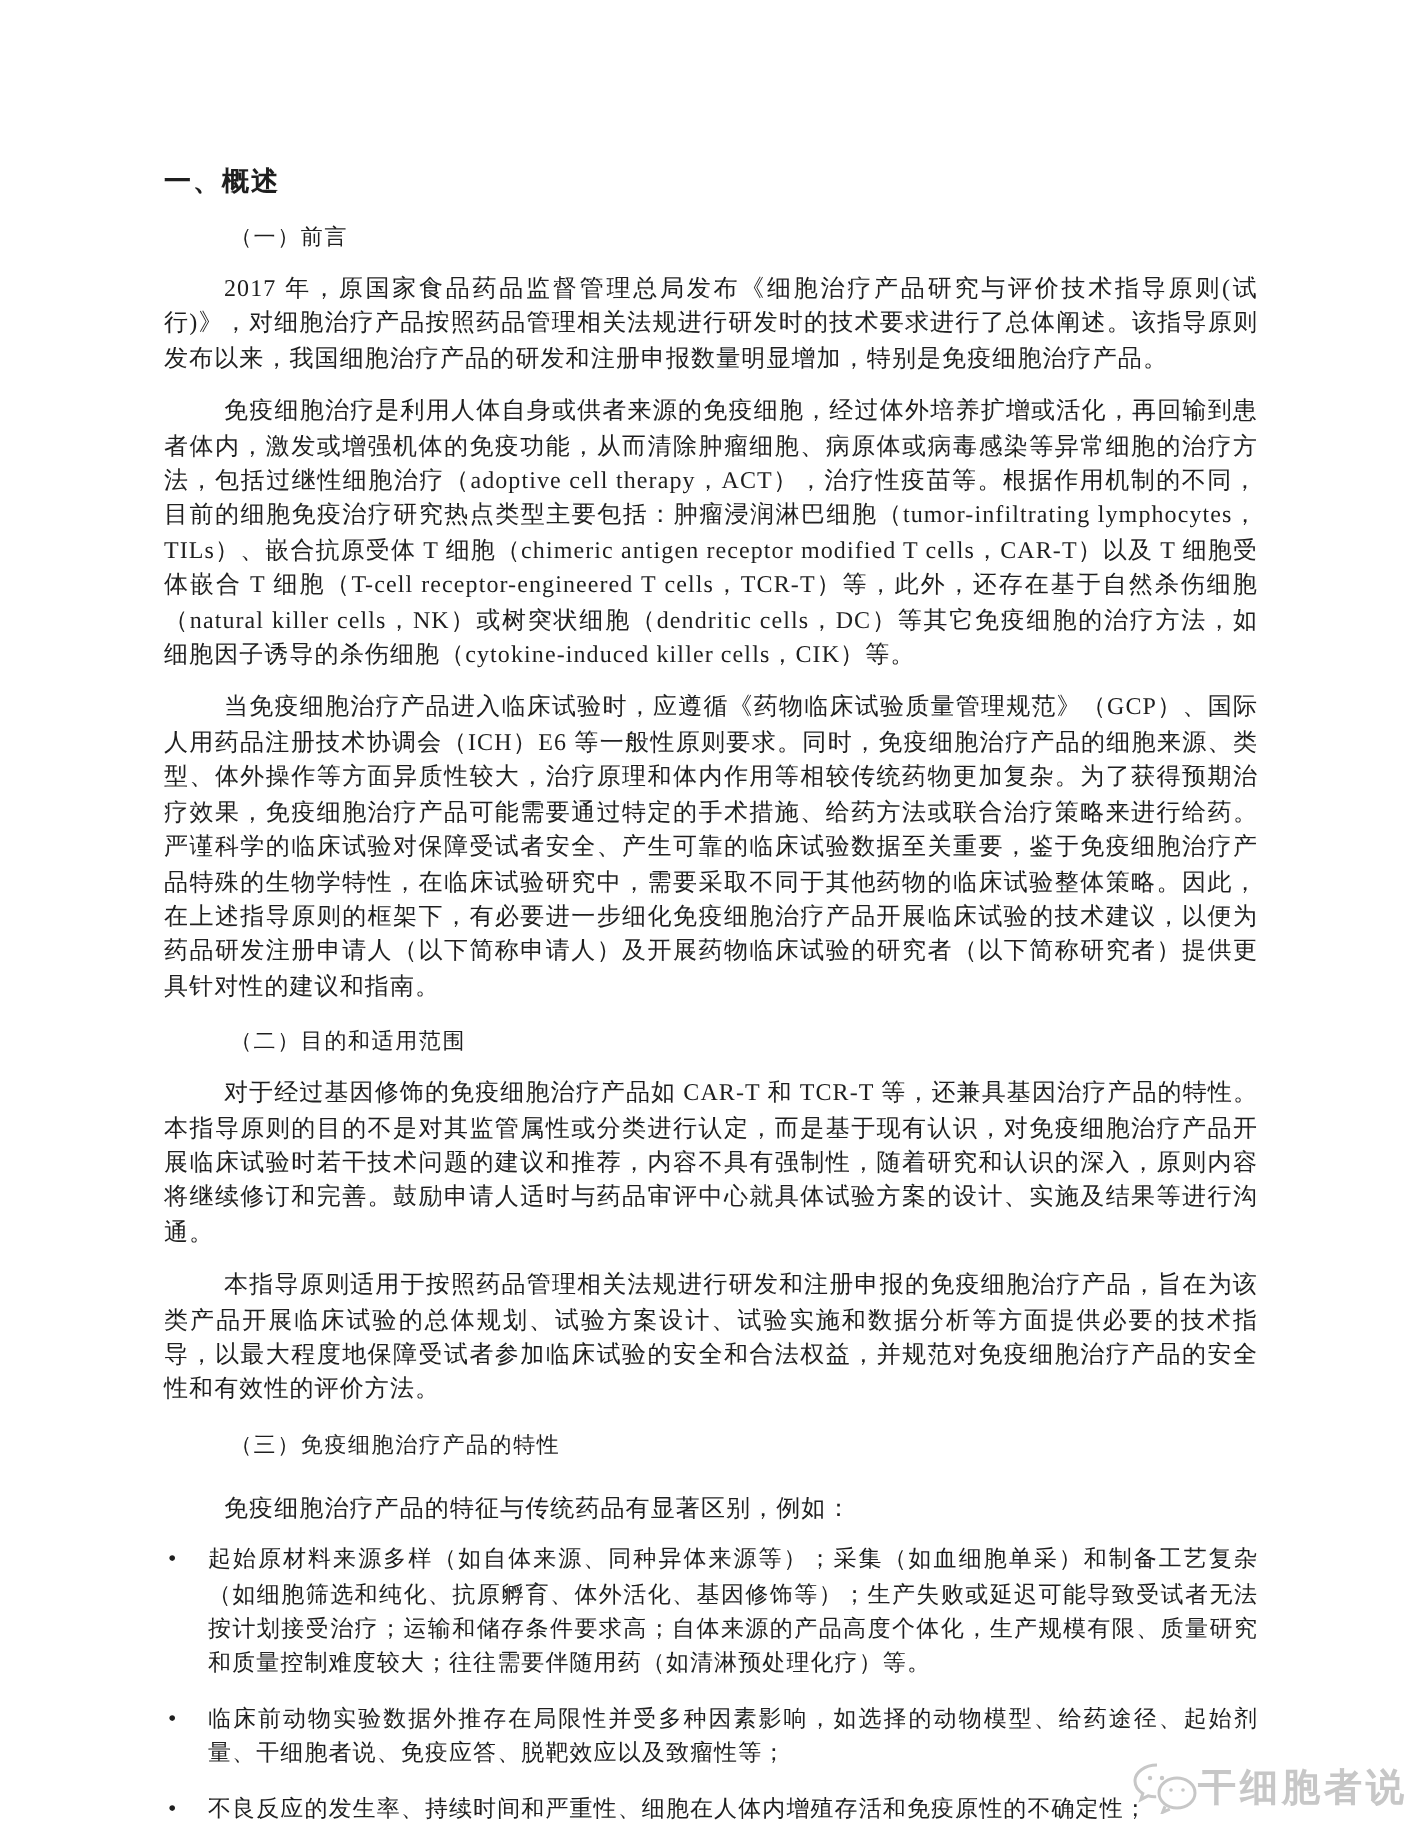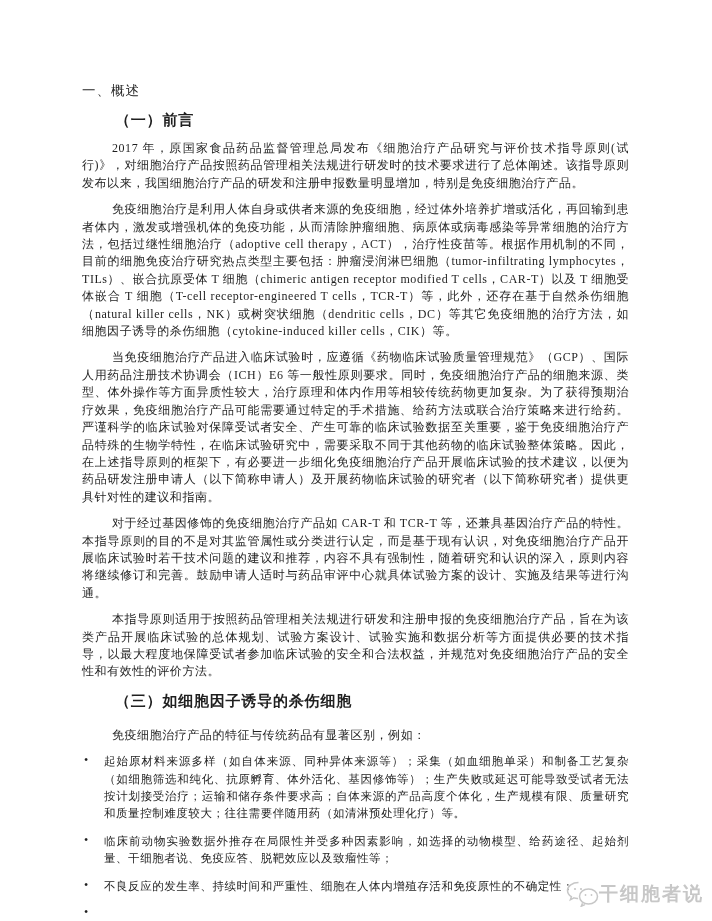--- a/index.html
+++ b/index.html
@@ -21,27 +21,27 @@
     overflow: hidden;
   }
   .content {
     position: absolute;
     left: 82px;
     top: 82px;
     width: 547px;
   }
   .h1 {
     font-size: 13.5px;
-    font-weight: normal;
+    font-weight: bold;
     letter-spacing: 1px;
     margin: 0 0 11px 0;
   }
   .h2 {
-    font-size: 15px;
-    font-weight: bold;
+    font-size: 11px;
+    font-weight: normal;
     letter-spacing: 0.8px;
     padding-left: 33px;
     margin: 11px 0 10px 0;
   }
   .para {
     font-size: 12px;
     line-height: 17.4px;
     letter-spacing: 0.55px;
     text-align: justify;
     text-indent: 30px;
@@ -97,24 +97,25 @@
 <div class="page">
   <div class="content">
 
     <div class="h1">一、概述</div>
 
     <div class="h2">（一）前言</div>
     <p class="para">2017 年，原国家食品药品监督管理总局发布《细胞治疗产品研究与评价技术指导原则(试行)》，对细胞治疗产品按照药品管理相关法规进行研发时的技术要求进行了总体阐述。该指导原则发布以来，我国细胞治疗产品的研发和注册申报数量明显增加，特别是免疫细胞治疗产品。</p>
     <p class="para">免疫细胞治疗是利用人体自身或供者来源的免疫细胞，经过体外培养扩增或活化，再回输到患者体内，激发或增强机体的免疫功能，从而清除肿瘤细胞、病原体或病毒感染等异常细胞的治疗方法，包括过继性细胞治疗（adoptive cell therapy，ACT），治疗性疫苗等。根据作用机制的不同，目前的细胞免疫治疗研究热点类型主要包括：肿瘤浸润淋巴细胞（tumor-infiltrating lymphocytes，TILs）、嵌合抗原受体 T 细胞（chimeric antigen receptor modified T cells，CAR-T）以及 T 细胞受体嵌合 T 细胞（T-cell receptor-engineered T cells，TCR-T）等，此外，还存在基于自然杀伤细胞（natural killer cells，NK）或树突状细胞（dendritic cells，DC）等其它免疫细胞的治疗方法，如细胞因子诱导的杀伤细胞（cytokine-induced killer cells，CIK）等。</p>
     <p class="para">当免疫细胞治疗产品进入临床试验时，应遵循《药物临床试验质量管理规范》（GCP）、国际人用药品注册技术协调会（ICH）E6 等一般性原则要求。同时，免疫细胞治疗产品的细胞来源、类型、体外操作等方面异质性较大，治疗原理和体内作用等相较传统药物更加复杂。为了获得预期治疗效果，免疫细胞治疗产品可能需要通过特定的手术措施、给药方法或联合治疗策略来进行给药。严谨科学的临床试验对保障受试者安全、产生可靠的临床试验数据至关重要，鉴于免疫细胞治疗产品特殊的生物学特性，在临床试验研究中，需要采取不同于其他药物的临床试验整体策略。因此，在上述指导原则的框架下，有必要进一步细化免疫细胞治疗产品开展临床试验的技术建议，以便为药品研发注册申请人（以下简称申请人）及开展药物临床试验的研究者（以下简称研究者）提供更具针对性的建议和指南。</p>
 
+    <div class="h2">（二）目的和适用范围</div>
     <p class="para">对于经过基因修饰的免疫细胞治疗产品如 CAR-T 和 TCR-T 等，还兼具基因治疗产品的特性。本指导原则的目的不是对其监管属性或分类进行认定，而是基于现有认识，对免疫细胞治疗产品开展临床试验时若干技术问题的建议和推荐，内容不具有强制性，随着研究和认识的深入，原则内容将继续修订和完善。鼓励申请人适时与药品审评中心就具体试验方案的设计、实施及结果等进行沟通。</p>
     <p class="para">本指导原则适用于按照药品管理相关法规进行研发和注册申报的免疫细胞治疗产品，旨在为该类产品开展临床试验的总体规划、试验方案设计、试验实施和数据分析等方面提供必要的技术指导，以最大程度地保障受试者参加临床试验的安全和合法权益，并规范对免疫细胞治疗产品的安全性和有效性的评价方法。</p>
 
-    <div class="h2">（三）如细胞因子诱导的杀伤细胞</div>
+    <div class="h2">（三）免疫细胞治疗产品的特性</div>
     <p class="intro-line">免疫细胞治疗产品的特征与传统药品有显著区别，例如：</p>
 
     <ul class="bullets">
       <li class="bullet">
         <span class="marker">•</span>
         <span>起始原材料来源多样（如自体来源、同种异体来源等）；采集（如血细胞单采）和制备工艺复杂（如细胞筛选和纯化、抗原孵育、体外活化、基因修饰等）；生产失败或延迟可能导致受试者无法按计划接受治疗；运输和储存条件要求高；自体来源的产品高度个体化，生产规模有限、质量研究和质量控制难度较大；往往需要伴随用药（如清淋预处理化疗）等。</span>
       </li>
       <li class="bullet">
         <span class="marker">•</span>
         <span>临床前动物实验数据外推存在局限性并受多种因素影响，如选择的动物模型、给药途径、起始剂量、干细胞者说、免疫应答、脱靶效应以及致瘤性等；</span>

